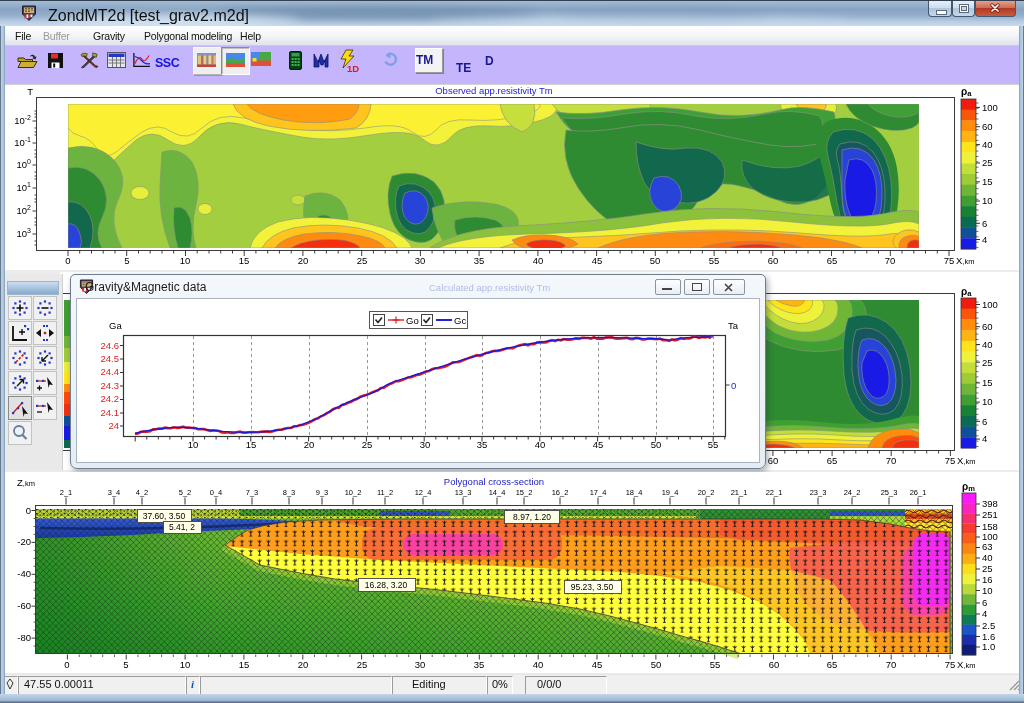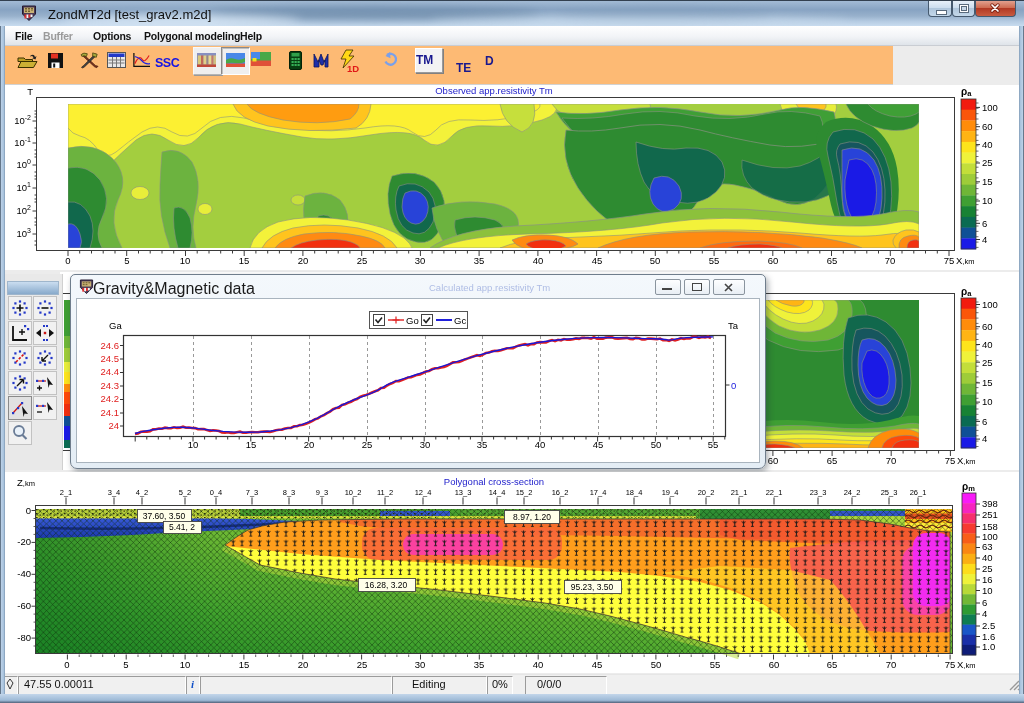--- a/index.html
+++ b/index.html
@@ -1,25 +1,25 @@
 <!DOCTYPE html>
 <html><head><meta charset="utf-8"><style>
 html,body{margin:0;padding:0;width:1024px;height:703px;overflow:hidden;
 font-family:"Liberation Sans",sans-serif;background:#ECECEC;position:relative}
 .abs{position:absolute}
 #titlebar{left:0;top:0;width:1024px;height:26px;
 background:linear-gradient(to bottom,#A3BBD5 0%,#87A3C2 35%,#98B1CC 60%,#B6CCE3 82%,#C8DCEF 100%);
 border-top:1px solid #33404f;box-sizing:border-box}
 .smudge{position:absolute;border-radius:50%;filter:blur(5px)}
-#apptitle{left:48px;top:6px;font-size:13px;color:#101010}
+#apptitle{left:48px;top:6px;font-size:16px;color:#101010}
 #menubar{left:1px;top:26px;width:1022px;height:19px;
 background:linear-gradient(to bottom,#FFFFFF 0%,#F2F4F7 55%,#DFE4EA 100%);
 border-bottom:1px solid #C9CDD3}
-.menu{position:absolute;top:4px;font-size:10.5px;font-weight:bold;color:#111;letter-spacing:-0.2px}
-#toolbar{left:1px;top:46px;width:892px;height:38px;background:#fdba74;
+.menu{position:absolute;top:4px;font-size:10.5px;font-weight:normal;color:#111;letter-spacing:-0.2px}
+#toolbar{left:1px;top:46px;width:1022px;height:38px;background:#c4b5fd;
 border-bottom:1px solid #D2D2D2}
 .navy{color:#18188E;font-weight:bold;font-size:12px;position:absolute}
 #tmbtn{left:414px;top:2px;width:26px;height:23px;background:#F3F3F3;
 border:1px solid #9a9a9a;border-top-color:#fff;border-left-color:#fff;
 box-shadow:1px 1px 0 #808080;text-align:left;line-height:23px}
 .panelwhite{background:#fff}
 #statusbar{left:1px;top:674px;width:1022px;height:20px;background:#F0F0F0;border-top:1px solid #E6E6E6}
 .sp{position:absolute;top:1px;height:32px;border:1px solid;border-color:#9B9B9B #FFFFFF #FFFFFF #9B9B9B;
 font-size:11px;color:#111;padding-top:1px;box-sizing:border-box}
 #winbottom{left:0;top:694px;width:1024px;height:9px;
@@ -61,21 +61,21 @@
  <div class="capbtn" style="left:975px;width:41px;background:linear-gradient(to bottom,#E2A08E 0%,#CE6C52 45%,#B23A24 50%,#C85B40 100%)">
    <svg width="39" height="14" viewBox="0 0 39 14">
         <path d="M16,4 L22,10 M22,4 L16,10" stroke="#7E2414" stroke-width="3.4" stroke-linecap="round"></path>
         <path d="M16,4 L22,10 M22,4 L16,10" stroke="#fff" stroke-width="1.7" stroke-linecap="round"></path>
       </svg></div>
 </div>
 
 <div id="menubar" class="abs">
  <span class="menu" style="left:14px">File</span>
  <span class="menu" style="left:42px;color:#9a9a9a">Buffer</span>
- <span class="menu" style="left:92px">Options</span>
+ <span class="menu" style="left:92px">Gravity</span>
  <span class="menu" style="left:143px">Polygonal modeling</span>
  <span class="menu" style="left:239px">Help</span>
 </div>
 
 <div id="toolbar" class="abs">
  <svg class="abs" style="left:16px;top:6px" width="21" height="17" viewBox="0 0 21 17">
    <path d="M13,4 q4,-3 5,1 l1.5,-1 -1,3.5 -3.3,-1.2 1.3,-0.8 q-1,-2.5 -3,-1z" fill="#222"></path>
    <path d="M1,6 h6 l1.5,1.5 h7 v2 H1z" fill="#BFA026" stroke="#3a3000" stroke-width="1"></path>
    <path d="M1,15.5 L4,9.5 h16 l-3.5,6z" fill="#CCB034" stroke="#3a3000" stroke-width="1"></path>
  </svg>
@@ -502,21 +502,21 @@
 
  <svg class="abs" style="left:8px;top:4px" width="15" height="16" viewBox="0 0 16 17">
    <path d="M1.5,1 h13 v8 l-6.5,6.5 L1.5,9 z" fill="#4a3a56" stroke="#241a30" stroke-width="1"></path>
    <rect x="3" y="2.5" width="10" height="5.5" fill="#C9B275"></rect>
    <path d="M4,4h2M7,4h2M10,4h2M4,6h2M7,6h2" stroke="#5a4a20" stroke-width="0.9"></path>
    <rect x="3.5" y="9.5" width="2" height="4" fill="#E03030"></rect>
       <rect x="5.5" y="9.5" width="2" height="3.6" fill="#F5F5F5"></rect>
    <rect x="7.5" y="9.5" width="2" height="3.2" fill="#E03030"></rect>
       <rect x="9.5" y="9.5" width="2" height="2.6" fill="#F5F5F5"></rect>
  </svg>
- <div class="abs" style="left:22px;top:5px;font-size:16px;color:#1a1a1a">Gravity&amp;Magnetic data</div>
+ <div class="abs" style="left:14px;top:5px;font-size:12px;color:#1a1a1a">Gravity&amp;Magnetic data</div>
  <div class="abs" style="left:358px;top:7px;font-size:9.5px;color:#5A74C8;opacity:.45">Calculated app.resistivity Tm</div>
  <div class="abs" style="left:584px;top:4px;width:24px;height:14px;border:1px solid #8a949e;border-radius:2px;background:linear-gradient(#FDFEFF,#E8EEF4)">
    <div class="abs" style="left:6px;top:8px;width:10px;height:2px;background:#444"></div>
     </div>
  <div class="abs" style="left:613px;top:4px;width:24px;height:14px;border:1px solid #8a949e;border-radius:2px;background:linear-gradient(#FDFEFF,#E8EEF4)">
    <div class="abs" style="left:7px;top:3px;width:8px;height:6px;border:1.5px solid #444"></div>
     </div>
  <div class="abs" style="left:642px;top:4px;width:30px;height:14px;border:1px solid #8a949e;border-radius:2px;background:linear-gradient(#FDFEFF,#E8EEF4)">
    <svg width="30" height="13">
         <path d="M11,3 l7,7 M18,3 l-7,7" stroke="#444" stroke-width="1.6"></path>

